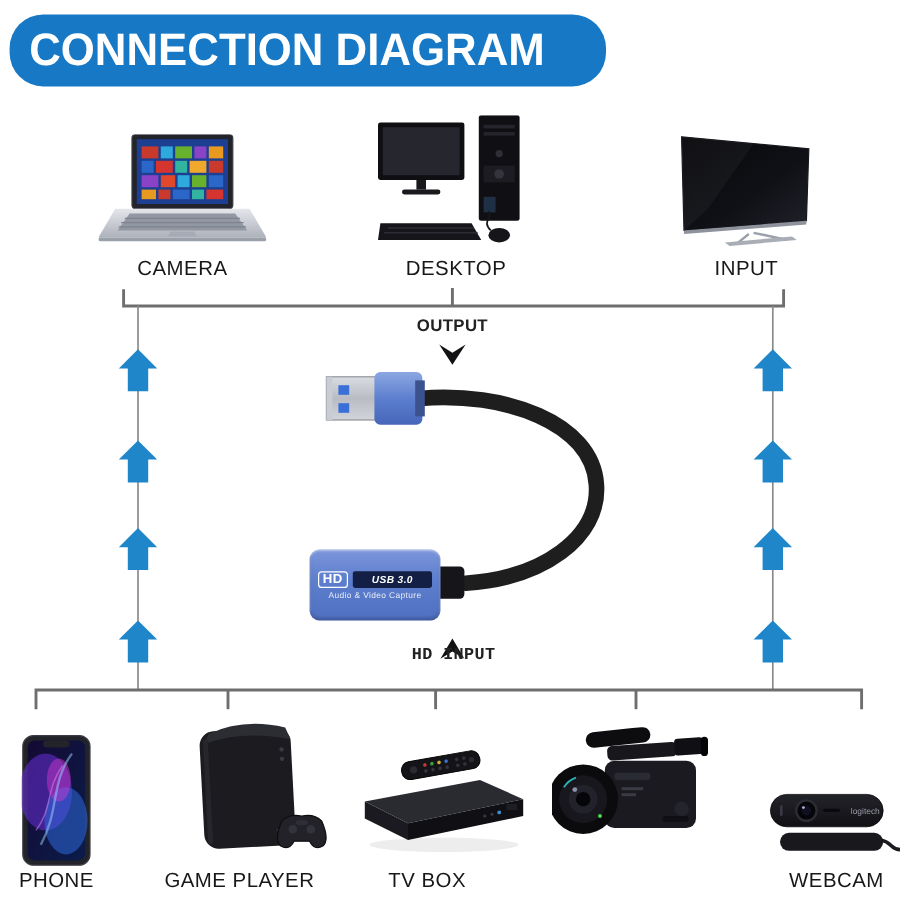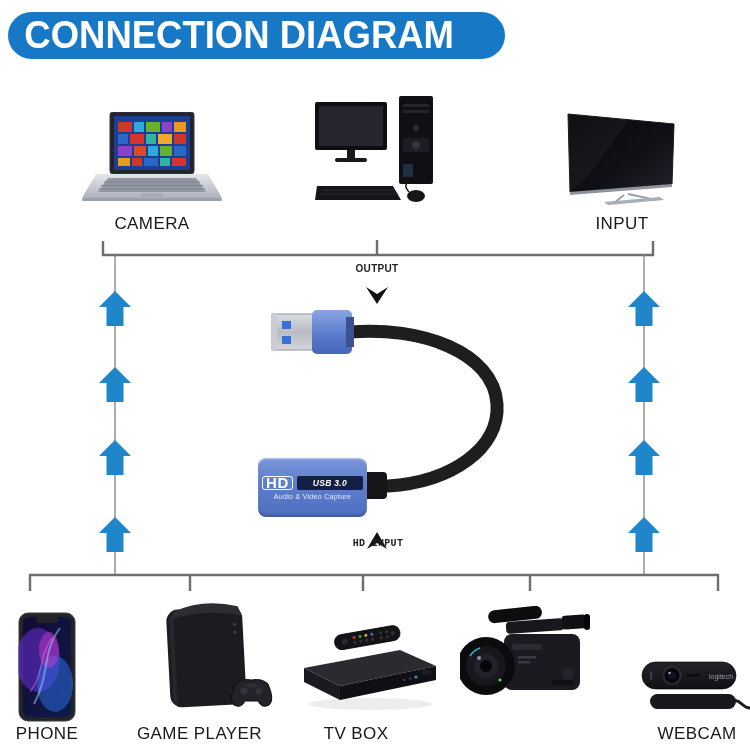--- a/index.html
+++ b/index.html
@@ -2,48 +2,48 @@
 <html><head>
 <meta charset="utf-8">
 <style>
   html,body{margin:0;padding:0;background:#fff;}
   .canvas{
     position:relative;width:750px;height:750px;background:#ffffff;overflow:hidden;
     font-family:"Liberation Sans", sans-serif;
   }
   
   .banner{
-    position:absolute;left:8px;top:12px;width:497px;height:47px;
+    position:absolute;left:8px;top:12px;width:497px;height:60px;
     background:#1779c5;border-radius:28px;display:flex;align-items:center;
   }
   .banner-title{
     color:#ffffff;font-weight:bold;font-size:38px;letter-spacing:0px;
     padding-left:17px;white-space:nowrap;transform:scaleX(.96);transform-origin:left center;
   }
   
   .device-label{
     position:absolute;text-align:center;font-size:17px;color:#17181a;
     letter-spacing:.4px;font-weight:500;white-space:nowrap;
   }
   .flow-label{
-    position:absolute;text-align:center;font-size:10px;color:#222;
+    position:absolute;text-align:center;font-size:14px;color:#222;
     font-weight:600;letter-spacing:.3px;
   }
   .abs{position:absolute;}
   
   .dongle{
     position:absolute;left:258px;top:458px;width:109px;height:59px;border-radius:8px;
     background:linear-gradient(180deg,#7b95da 0%,#5c7ecd 45%,#4f70c0 100%);
     box-shadow:inset 0 1px 2px rgba(255,255,255,.55), inset 0 -2px 3px rgba(0,0,30,.25);
     display:flex;flex-direction:column;align-items:center;justify-content:center;
   }
   .dongle-row{display:flex;align-items:center;gap:4px;}
   .hd-logo{
     border:1.5px solid #fff;border-radius:3px;color:#fff;font-weight:bold;
-    font-size:15px;line-height:12px;padding:0 3px;letter-spacing:.5px;
+    font-size:11px;line-height:12px;padding:0 3px;letter-spacing:.5px;
   }
   .usb-badge{
     background:#141f45;color:#fff;font-size:8.5px;font-weight:bold;font-style:italic;
     padding:2px 16px;border-radius:2px;letter-spacing:.3px;white-space:nowrap;
   }
   .dongle-caption{font-size:7px;color:#e8edfa;margin-top:3px;letter-spacing:.3px;white-space:nowrap;}
   .dongle-stub{
     position:absolute;left:365px;top:472px;width:22px;height:27px;background:#15151a;
     border-radius:0 4px 4px 0;
   }
@@ -179,20 +179,21 @@
     <rect x="88" y="14" width="26" height="3" fill="#24242c"></rect>
     <circle cx="101" cy="32" r="3" fill="#2e2e36"></circle>
     <rect x="88" y="42" width="26" height="14" fill="#1c1c22"></rect>
     <circle cx="101" cy="49" r="4" fill="#33343c"></circle>
     <rect x="88" y="68" width="10" height="13" fill="#203044"></rect>
     <polygon points="2,90 78,90 86,104 0,104" fill="#15151a"></polygon>
     <path d="M8,94 H80 M5,98 H83" stroke="#2c2c34" stroke-width="1.2" fill="none"></path>
     <ellipse cx="101" cy="100" rx="9" ry="6" fill="#15151a"></ellipse>
     <path d="M94,96 C86,88 96,86 92,80" stroke="#15151a" stroke-width="1.5" fill="none"></path>
   </svg>
+  <div class="device-label" style="left:320px;top:214px;width:120px;">DESKTOP</div>
 
   <svg class="abs" style="left:566px;top:104px;" width="112" height="104" viewBox="0 0 112 104">
     <defs>
       <linearGradient id="tvgrad" x1="0" y1="0" x2="1" y2="1">
         <stop offset="0" stop-color="#07070a"></stop>
           <stop offset=".6" stop-color="#101116"></stop>
           <stop offset="1" stop-color="#22232b"></stop>
       </linearGradient>
     </defs>
     <polygon points="2,10 108,20 106,80 4,88" fill="url(#tvgrad)" stroke="#17181c" stroke-width="1"></polygon>

